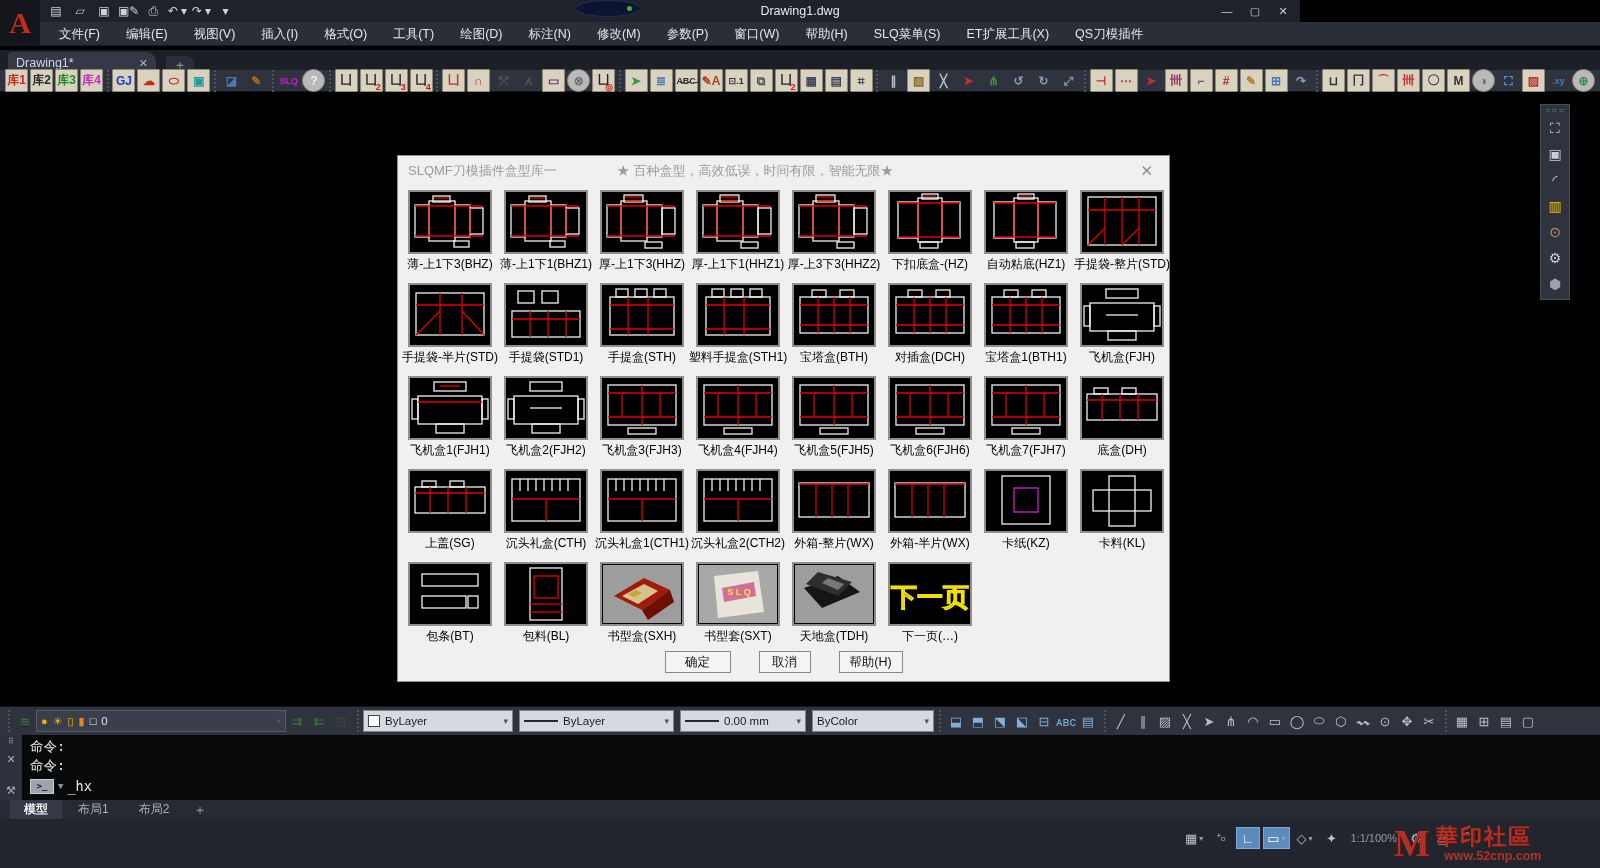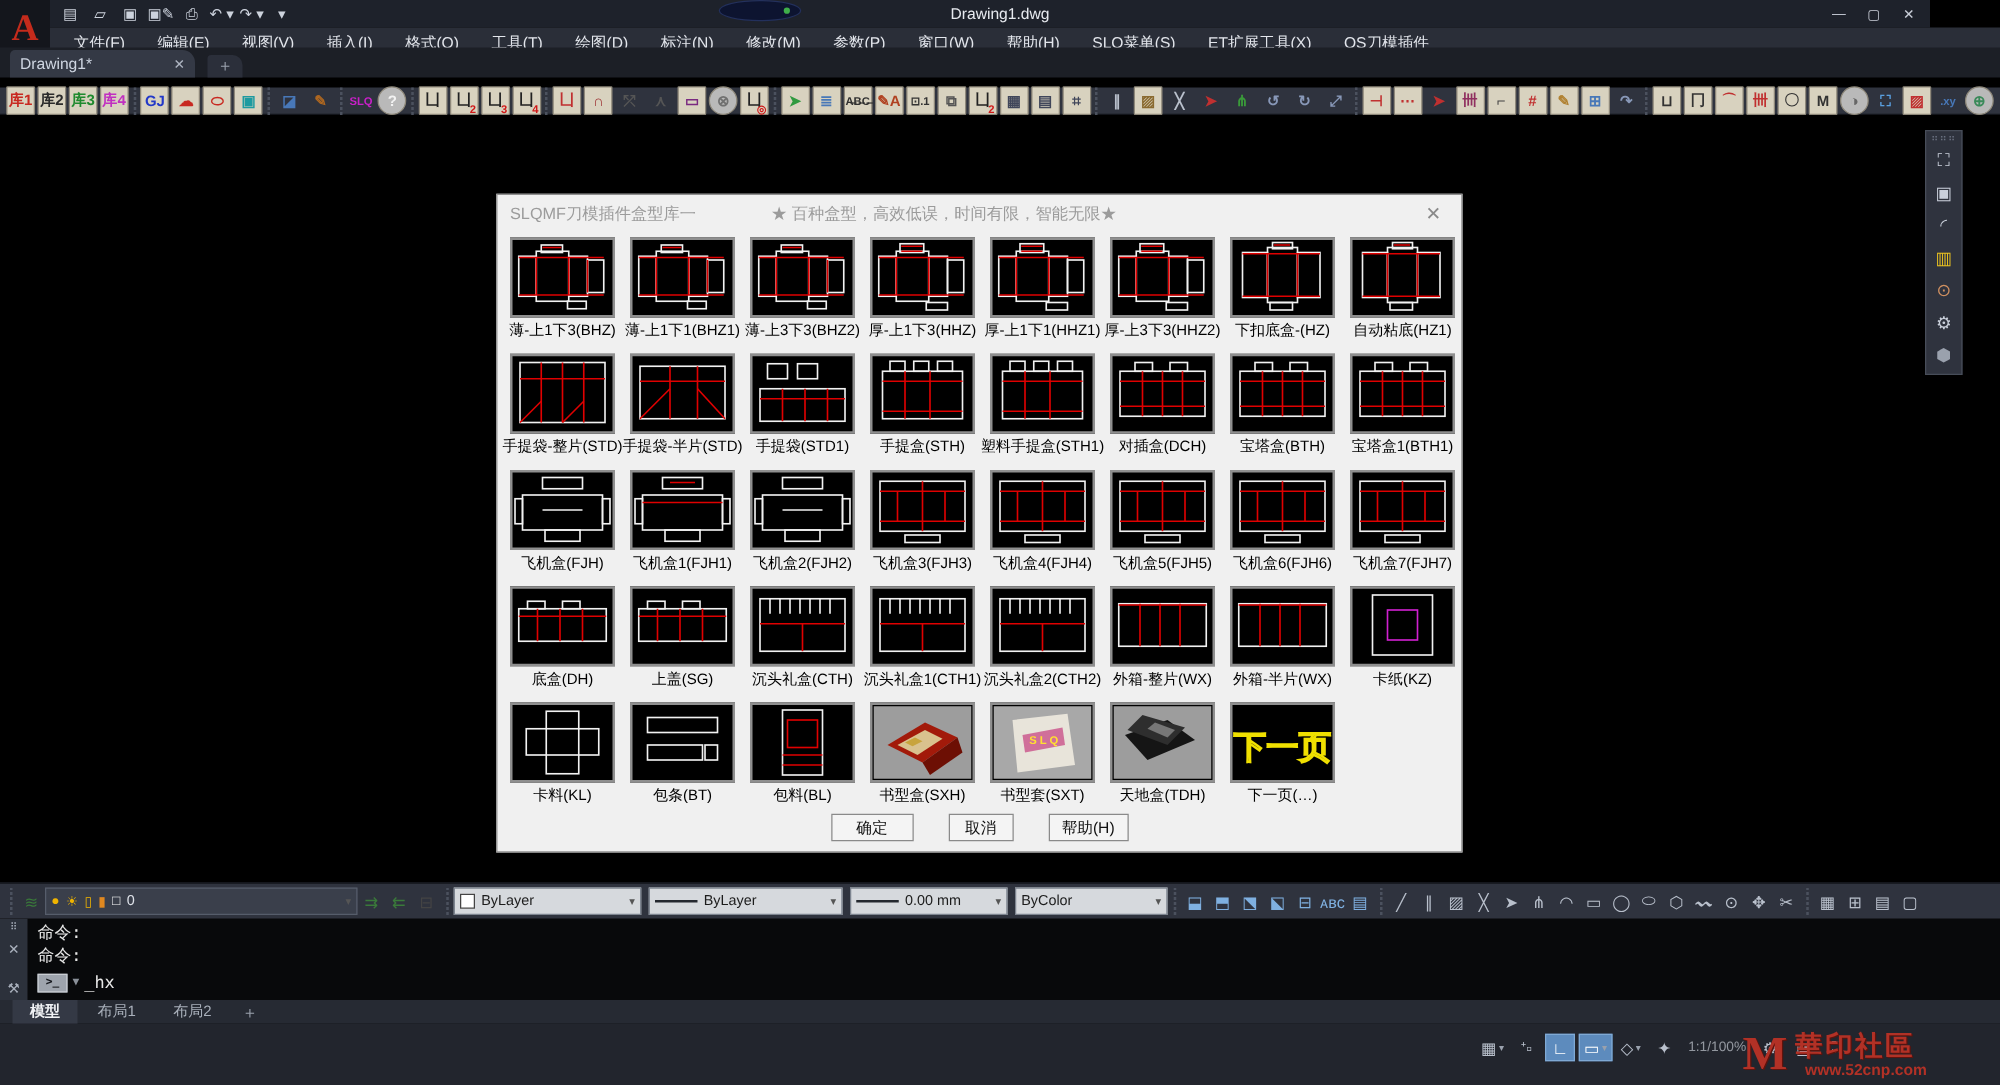--- a/index.html
+++ b/index.html
@@ -1,40 +1,40 @@
 <!DOCTYPE html>
 <html><head>
 <meta charset="utf-8">
 <style>
   * { margin:0; padding:0; box-sizing:border-box; }
   html,body { width:1600px; height:868px; overflow:hidden; background:#000; }
   body { font-family:"Liberation Sans", sans-serif; position:relative; }
 
   
-  #titlebar { position:absolute; left:0; top:0; width:1544px; height:22px; background:#1e222b; }
+  #titlebar { position:absolute; left:0; top:0; width:1300px; height:22px; background:#1e222b; }
   #menubar  { position:absolute; left:0; top:22px; width:1600px; height:24px; background:#2a2e38; border-bottom:1px solid #15171c; }
   #app-logo { position:absolute; left:0; top:0; width:40px; height:46px; background:#14161c;
               display:flex; align-items:center; justify-content:center; color:#c42b1c;
               font-size:30px; font-weight:bold; font-family:"Liberation Serif", serif; }
   #qat { position:absolute; left:46px; top:1px; height:20px; display:flex; align-items:center; gap:4px; }
   .qat-btn { min-width:20px; height:18px; display:flex; align-items:center; justify-content:center;
              color:#cdd3dd; font-size:12px; }
   #win-title { position:absolute; left:0; top:0; width:1600px; height:22px; display:flex;
                align-items:center; justify-content:center; color:#e7eaef; font-size:12.5px; pointer-events:none; }
   .winctl { position:absolute; right:4px; display:flex; gap:2px; }
   .winctl span { width:26px; height:18px; display:flex; align-items:center; justify-content:center;
                  color:#c9ced8; font-size:11px; }
   #menu-items { position:absolute; left:46px; top:22px; height:24px; display:flex; align-items:center; }
   .menu-item { padding:0 13px; color:#e3e6ec; font-size:12.5px; height:24px; line-height:24px; white-space:nowrap; }
   #top-ellipse-logo { position:absolute; left:575px; top:0; width:66px; height:17px; border-radius:50%;
                       background:#0d1430; border:1px solid #23305c; }
   #top-ellipse-logo i { position:absolute; right:8px; top:5px; width:5px; height:5px; border-radius:50%; background:#3fae4a; }
 
   
-  #tabbar { position:absolute; left:0; top:38px; width:1600px; height:24px; background:#1c1f26; }
+  #tabbar { position:absolute; left:0; top:50px; width:1600px; height:24px; background:#1c1f26; }
   #file-tab { position:absolute; left:8px; top:2px; width:148px; height:22px; background:#343945;
               border-radius:4px 10px 0 0; display:flex; align-items:center; padding:0 8px;
               color:#cfd6e2; font-size:12.5px; }
   #file-tab .close { margin-left:auto; color:#aeb5c2; font-size:11px; }
   #new-tab { position:absolute; left:166px; top:6px; width:28px; height:18px; background:#2b2f3a;
              border-radius:3px 8px 0 0; color:#9aa1ad; text-align:center; font-size:13px; line-height:17px; }
 
   
   #toolbar { position:absolute; left:0; top:70px; width:1600px; height:22px; background:#2f333e;
              border-bottom:1px solid #12141a; display:flex; align-items:center; padding:0 4px; }
@@ -436,87 +436,68 @@
         </div>
         <div class="cell-label">薄-上1下1(BHZ1)</div>
       </div>
       <div class="cell">
         <div class="thumb">
           <svg viewBox="0 0 80 60">
             <rect x="5" y="13" width="14" height="32" fill="none" stroke="#f2f2f2" stroke-width="1.3"></rect>
             <rect x="19" y="9" width="26" height="40" fill="none" stroke="#f2f2f2" stroke-width="1.3"></rect>
             <rect x="45" y="13" width="15" height="32" fill="none" stroke="#f2f2f2" stroke-width="1.3"></rect>
             <rect x="60" y="16" width="13" height="26" fill="none" stroke="#f2f2f2" stroke-width="1.3"></rect>
-            <rect x="23" y="4" width="17" height="6" fill="none" stroke="#f2f2f2" stroke-width="1.3"></rect>
-            <rect x="44" y="49" width="15" height="6" fill="none" stroke="#f2f2f2" stroke-width="1.3"></rect>
+            <rect x="22" y="3" width="19" height="7" fill="none" stroke="#f2f2f2" stroke-width="1.3"></rect>
+            <rect x="43" y="50" width="17" height="6" fill="none" stroke="#f2f2f2" stroke-width="1.3"></rect>
             <line x1="5" y1="14" x2="73" y2="14" stroke="#e00000" stroke-width="1.3"></line>
             <line x1="5" y1="44" x2="73" y2="44" stroke="#e00000" stroke-width="1.3"></line>
             <line x1="19" y1="14" x2="19" y2="44" stroke="#e00000" stroke-width="1.3"></line>
             <line x1="45" y1="14" x2="45" y2="44" stroke="#e00000" stroke-width="1.3"></line>
-            <line x1="60" y1="16" x2="60" y2="42" stroke="#e00000" stroke-width="1.3"></line>
-            <line x1="24" y1="6" x2="39" y2="6" stroke="#e00000" stroke-width="1.3"></line>
-          </svg>
-        </div>
-        <div class="cell-label">薄-上3下3(BHZ2)</div>
+            <line x1="23" y1="5" x2="40" y2="5" stroke="#e00000" stroke-width="1.3"></line>
+            <line x1="23" y1="9" x2="40" y2="9" stroke="#e00000" stroke-width="1.3"></line>
+          </svg>
+        </div>
+        <div class="cell-label">厚-上1下3(HHZ)</div>
       </div>
       <div class="cell">
         <div class="thumb">
           <svg viewBox="0 0 80 60">
             <rect x="5" y="13" width="14" height="32" fill="none" stroke="#f2f2f2" stroke-width="1.3"></rect>
             <rect x="19" y="9" width="26" height="40" fill="none" stroke="#f2f2f2" stroke-width="1.3"></rect>
             <rect x="45" y="13" width="15" height="32" fill="none" stroke="#f2f2f2" stroke-width="1.3"></rect>
             <rect x="60" y="16" width="13" height="26" fill="none" stroke="#f2f2f2" stroke-width="1.3"></rect>
             <rect x="22" y="3" width="19" height="7" fill="none" stroke="#f2f2f2" stroke-width="1.3"></rect>
             <rect x="43" y="50" width="17" height="6" fill="none" stroke="#f2f2f2" stroke-width="1.3"></rect>
             <line x1="5" y1="14" x2="73" y2="14" stroke="#e00000" stroke-width="1.3"></line>
             <line x1="5" y1="44" x2="73" y2="44" stroke="#e00000" stroke-width="1.3"></line>
             <line x1="19" y1="14" x2="19" y2="44" stroke="#e00000" stroke-width="1.3"></line>
             <line x1="45" y1="14" x2="45" y2="44" stroke="#e00000" stroke-width="1.3"></line>
             <line x1="23" y1="5" x2="40" y2="5" stroke="#e00000" stroke-width="1.3"></line>
             <line x1="23" y1="9" x2="40" y2="9" stroke="#e00000" stroke-width="1.3"></line>
           </svg>
         </div>
-        <div class="cell-label">厚-上1下3(HHZ)</div>
+        <div class="cell-label">厚-上1下1(HHZ1)</div>
       </div>
       <div class="cell">
         <div class="thumb">
           <svg viewBox="0 0 80 60">
             <rect x="5" y="13" width="14" height="32" fill="none" stroke="#f2f2f2" stroke-width="1.3"></rect>
             <rect x="19" y="9" width="26" height="40" fill="none" stroke="#f2f2f2" stroke-width="1.3"></rect>
             <rect x="45" y="13" width="15" height="32" fill="none" stroke="#f2f2f2" stroke-width="1.3"></rect>
             <rect x="60" y="16" width="13" height="26" fill="none" stroke="#f2f2f2" stroke-width="1.3"></rect>
             <rect x="22" y="3" width="19" height="7" fill="none" stroke="#f2f2f2" stroke-width="1.3"></rect>
             <rect x="43" y="50" width="17" height="6" fill="none" stroke="#f2f2f2" stroke-width="1.3"></rect>
             <line x1="5" y1="14" x2="73" y2="14" stroke="#e00000" stroke-width="1.3"></line>
             <line x1="5" y1="44" x2="73" y2="44" stroke="#e00000" stroke-width="1.3"></line>
             <line x1="19" y1="14" x2="19" y2="44" stroke="#e00000" stroke-width="1.3"></line>
             <line x1="45" y1="14" x2="45" y2="44" stroke="#e00000" stroke-width="1.3"></line>
             <line x1="23" y1="5" x2="40" y2="5" stroke="#e00000" stroke-width="1.3"></line>
             <line x1="23" y1="9" x2="40" y2="9" stroke="#e00000" stroke-width="1.3"></line>
           </svg>
         </div>
-        <div class="cell-label">厚-上1下1(HHZ1)</div>
-      </div>
-      <div class="cell">
-        <div class="thumb">
-          <svg viewBox="0 0 80 60">
-            <rect x="5" y="13" width="14" height="32" fill="none" stroke="#f2f2f2" stroke-width="1.3"></rect>
-            <rect x="19" y="9" width="26" height="40" fill="none" stroke="#f2f2f2" stroke-width="1.3"></rect>
-            <rect x="45" y="13" width="15" height="32" fill="none" stroke="#f2f2f2" stroke-width="1.3"></rect>
-            <rect x="60" y="16" width="13" height="26" fill="none" stroke="#f2f2f2" stroke-width="1.3"></rect>
-            <rect x="22" y="3" width="19" height="7" fill="none" stroke="#f2f2f2" stroke-width="1.3"></rect>
-            <rect x="43" y="50" width="17" height="6" fill="none" stroke="#f2f2f2" stroke-width="1.3"></rect>
-            <line x1="5" y1="14" x2="73" y2="14" stroke="#e00000" stroke-width="1.3"></line>
-            <line x1="5" y1="44" x2="73" y2="44" stroke="#e00000" stroke-width="1.3"></line>
-            <line x1="19" y1="14" x2="19" y2="44" stroke="#e00000" stroke-width="1.3"></line>
-            <line x1="45" y1="14" x2="45" y2="44" stroke="#e00000" stroke-width="1.3"></line>
-            <line x1="23" y1="5" x2="40" y2="5" stroke="#e00000" stroke-width="1.3"></line>
-            <line x1="23" y1="9" x2="40" y2="9" stroke="#e00000" stroke-width="1.3"></line>
-          </svg>
-        </div>
         <div class="cell-label">厚-上3下3(HHZ2)</div>
       </div>
       <div class="cell">
         <div class="thumb">
           <svg viewBox="0 0 80 60">
             <rect x="8" y="10" width="20" height="36" fill="none" stroke="#f2f2f2" stroke-width="1.3"></rect>
             <rect x="28" y="6" width="24" height="44" fill="none" stroke="#f2f2f2" stroke-width="1.3"></rect>
             <rect x="52" y="10" width="18" height="36" fill="none" stroke="#f2f2f2" stroke-width="1.3"></rect>
             <rect x="30" y="50" width="18" height="6" fill="none" stroke="#f2f2f2" stroke-width="1.3"></rect>
             <rect x="32" y="2" width="16" height="5" fill="none" stroke="#f2f2f2" stroke-width="1.3"></rect>
@@ -623,36 +604,36 @@
             <rect x="6" y="12" width="68" height="36" fill="none" stroke="#f2f2f2" stroke-width="1.3"></rect>
             <rect x="18" y="5" width="14" height="7" fill="none" stroke="#f2f2f2" stroke-width="1.3"></rect>
             <rect x="46" y="5" width="14" height="7" fill="none" stroke="#f2f2f2" stroke-width="1.3"></rect>
             <line x1="6" y1="20" x2="74" y2="20" stroke="#e00000" stroke-width="1.3"></line>
             <line x1="6" y1="40" x2="74" y2="40" stroke="#e00000" stroke-width="1.3"></line>
             <line x1="24" y1="12" x2="24" y2="48" stroke="#e00000" stroke-width="1.3"></line>
             <line x1="40" y1="12" x2="40" y2="48" stroke="#e00000" stroke-width="1.3"></line>
             <line x1="56" y1="12" x2="56" y2="48" stroke="#e00000" stroke-width="1.3"></line>
           </svg>
         </div>
-        <div class="cell-label">对插盒(DCH)</div>
+        <div class="cell-label">宝塔盒(BTH)</div>
       </div>
       <div class="cell">
         <div class="thumb">
           <svg viewBox="0 0 80 60">
             <rect x="6" y="12" width="68" height="36" fill="none" stroke="#f2f2f2" stroke-width="1.3"></rect>
             <rect x="18" y="5" width="14" height="7" fill="none" stroke="#f2f2f2" stroke-width="1.3"></rect>
             <rect x="46" y="5" width="14" height="7" fill="none" stroke="#f2f2f2" stroke-width="1.3"></rect>
             <line x1="6" y1="20" x2="74" y2="20" stroke="#e00000" stroke-width="1.3"></line>
             <line x1="6" y1="40" x2="74" y2="40" stroke="#e00000" stroke-width="1.3"></line>
             <line x1="24" y1="12" x2="24" y2="48" stroke="#e00000" stroke-width="1.3"></line>
             <line x1="40" y1="12" x2="40" y2="48" stroke="#e00000" stroke-width="1.3"></line>
             <line x1="56" y1="12" x2="56" y2="48" stroke="#e00000" stroke-width="1.3"></line>
           </svg>
         </div>
-        <div class="cell-label">宝塔盒(BTH)</div>
+        <div class="cell-label">对插盒(DCH)</div>
       </div>
       <div class="cell">
         <div class="thumb">
           <svg viewBox="0 0 80 60">
             <rect x="6" y="12" width="68" height="36" fill="none" stroke="#f2f2f2" stroke-width="1.3"></rect>
             <rect x="18" y="5" width="14" height="7" fill="none" stroke="#f2f2f2" stroke-width="1.3"></rect>
             <rect x="46" y="5" width="14" height="7" fill="none" stroke="#f2f2f2" stroke-width="1.3"></rect>
             <line x1="6" y1="20" x2="74" y2="20" stroke="#e00000" stroke-width="1.3"></line>
             <line x1="6" y1="40" x2="74" y2="40" stroke="#e00000" stroke-width="1.3"></line>
             <line x1="24" y1="12" x2="24" y2="48" stroke="#e00000" stroke-width="1.3"></line>

